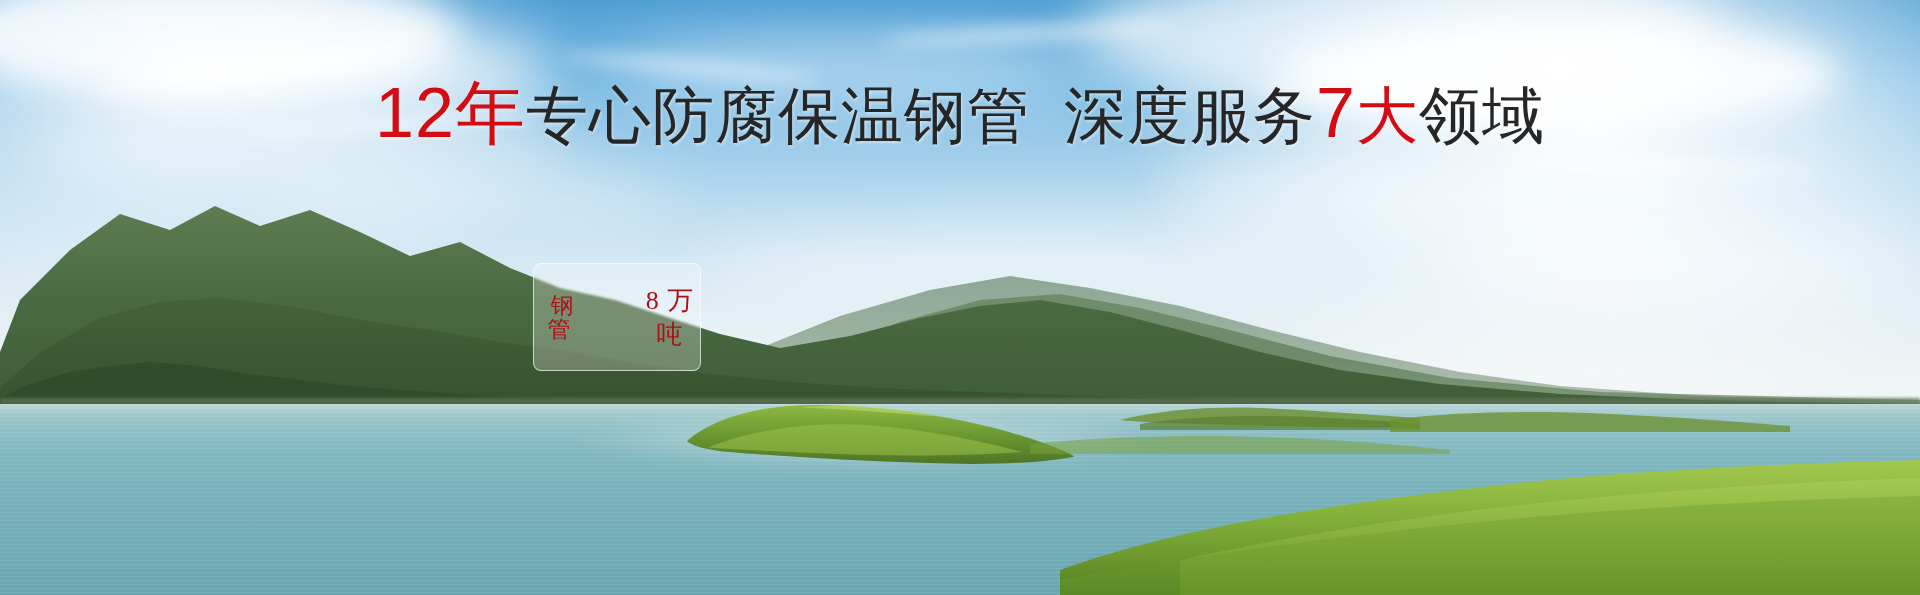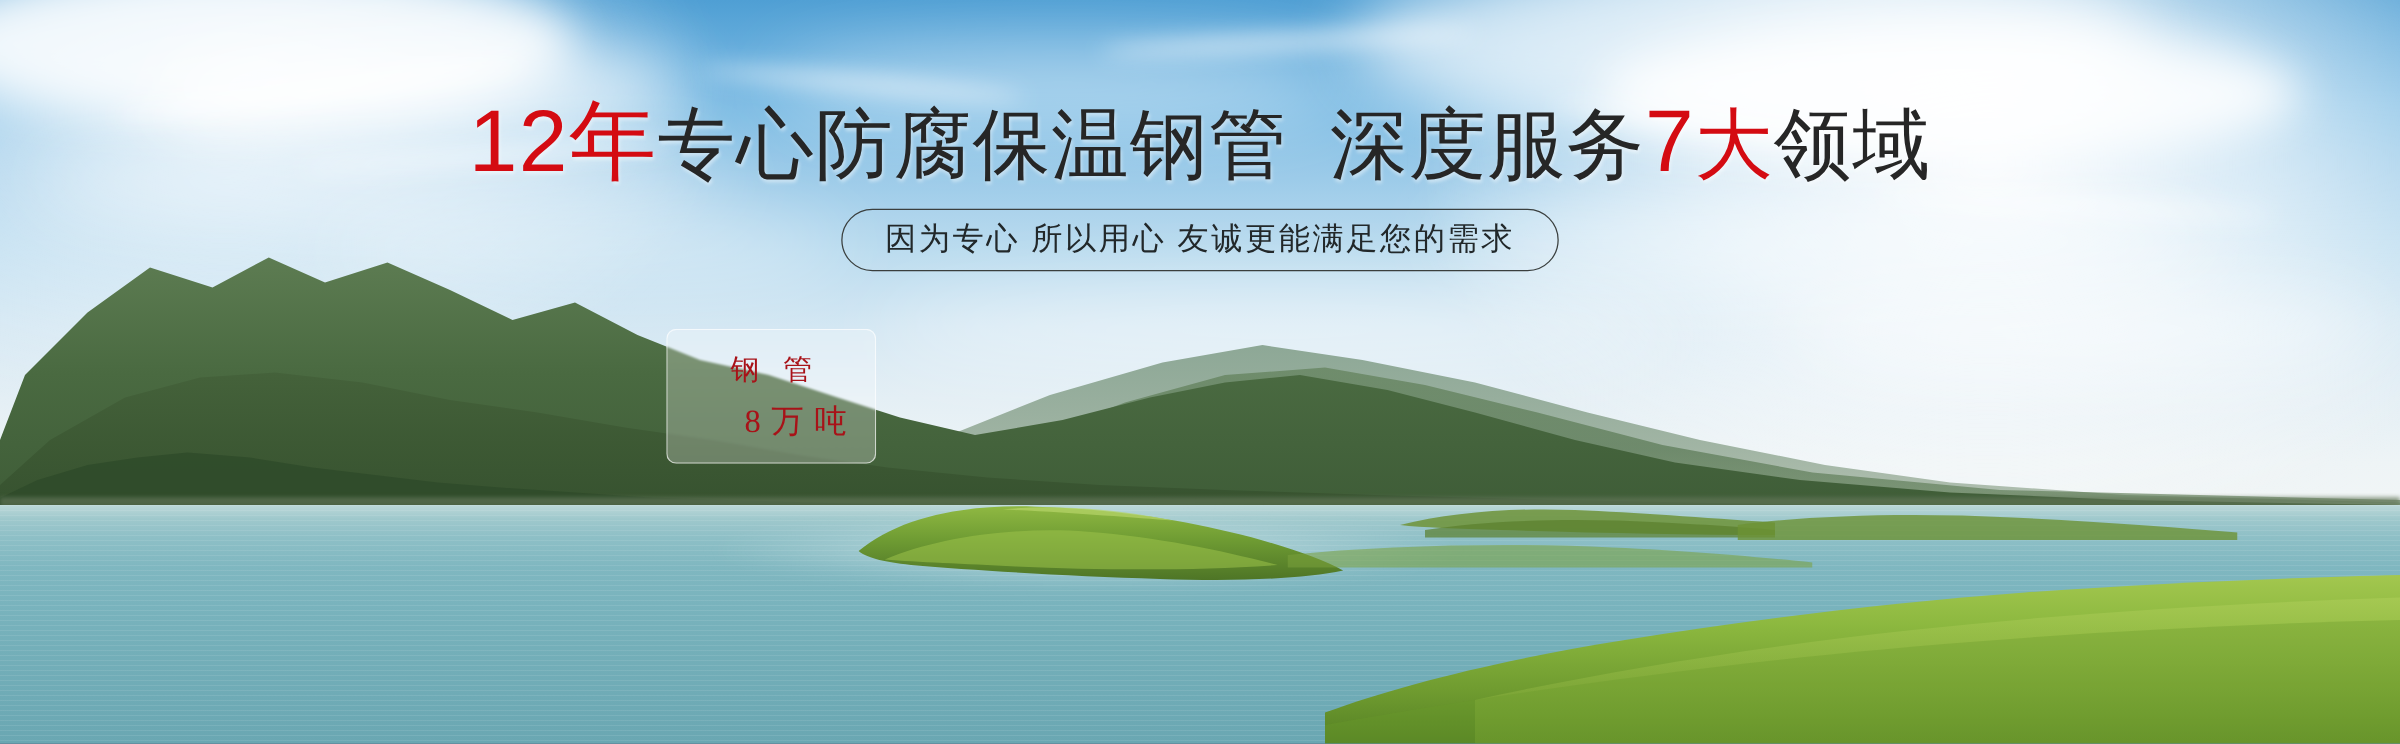--- a/index.html
+++ b/index.html
@@ -152,21 +152,20 @@
     display:flex;
     gap:8px;
   }
   .card {
     width:168px;
     height:108px;
     border-radius:8px;
     border:1px solid rgba(255,255,255,0.65);
     background:rgba(255,255,255,0.26);
     display:flex;
-    flex-direction:column;
     align-items:center;
     justify-content:center;
     gap:10px;
     text-align:center;
     backdrop-filter:blur(1px);
   }
   .card-label {
     font-size:23px;
     line-height:24px;
     color:#a81218;
@@ -304,23 +303,20 @@
       <path d="M0,150 C60,128 140,108 240,92 C340,76 450,62 560,54 C670,46 780,42 860,40 L860,175 L0,175 Z" fill="url(#gBank)"></path>
       <path d="M120,140 C220,118 340,98 470,84 C600,70 740,62 860,58 L860,175 L120,175 Z" fill="url(#gBank2)" opacity="0.45"></path>
       <path d="M0,160 C100,142 230,122 380,106 C530,90 700,80 860,76 L860,175 L0,175 Z" fill="#6b9a2c" opacity="0.35"></path>
     </svg>
   </div>
 
   <div class="headline">
     <span class="accent num">12年</span><span>专心防腐保温钢管</span><span class="gap"></span><span>深度服务</span><span class="accent num">7</span><span class="accent">大</span><span>领域</span>
   </div>
 
-  <div class="subtitle-wrap">
-    <div class="subtitle">因为专心 所以用心  友诚更能满足您的需求</div>
-  </div>
 
   <div class="cards">
 
     <div class="card">
       <div class="card-label">钢 管</div>
       <div class="card-value">
         <span>8 万 吨</span><sup></sup>
       </div>
     </div>
 

